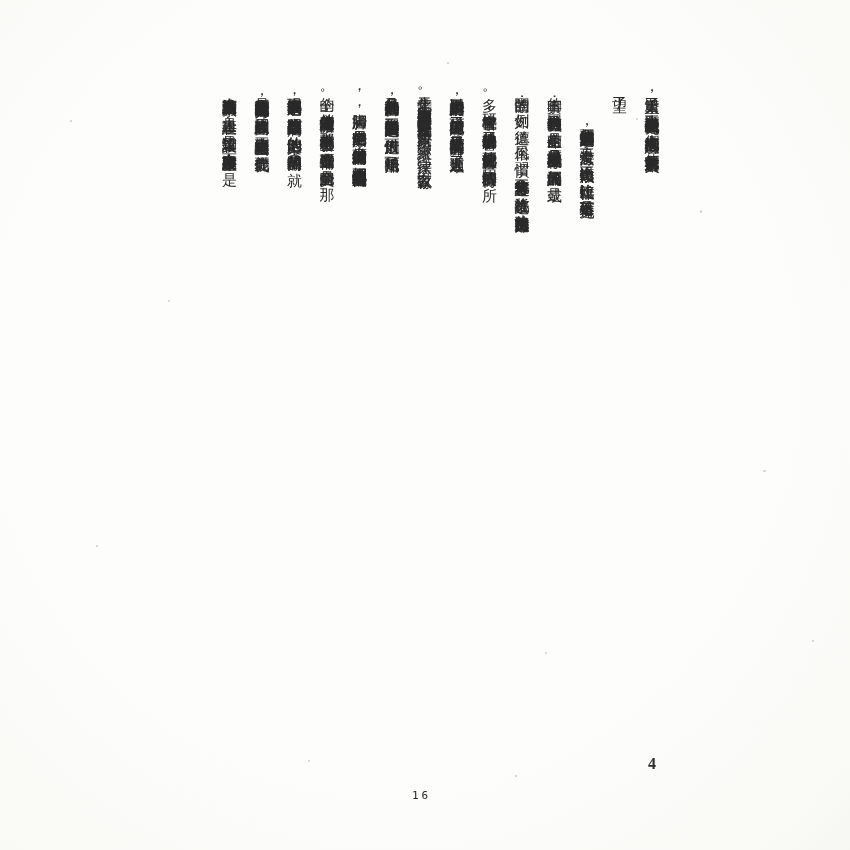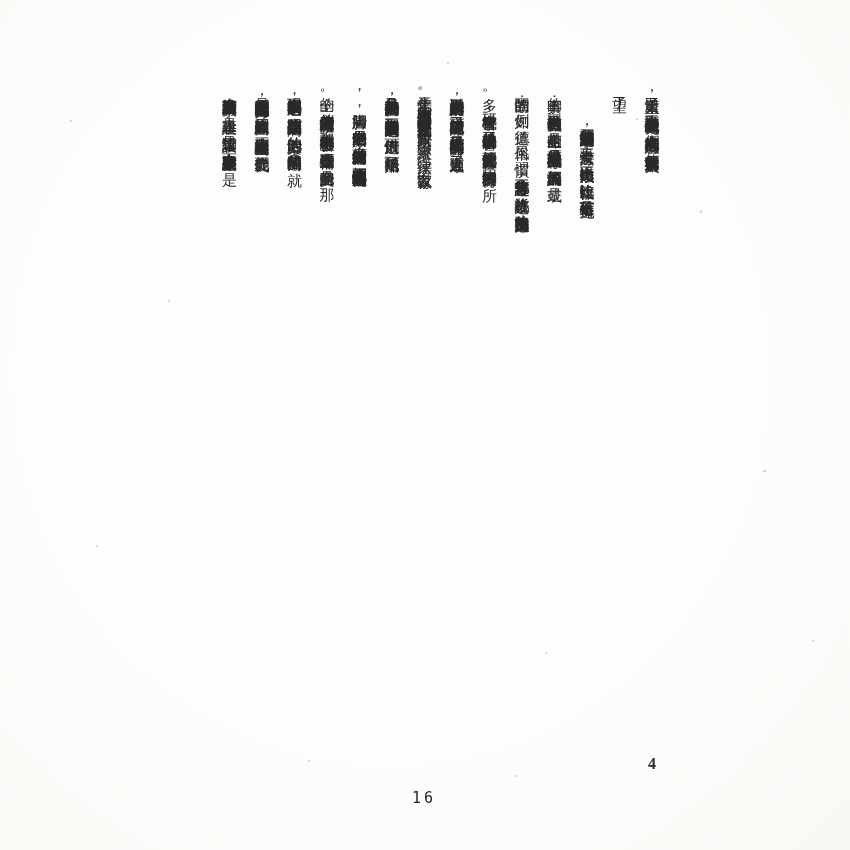--- a/index.html
+++ b/index.html
@@ -26,21 +26,21 @@
   .col{margin:0;padding:0;white-space:nowrap;}
   .col.indent{text-indent:31px;}
   .col.tight{letter-spacing:-0.35px;}
   .section-num{
     position:absolute;left:648px;top:755px;
     font-size:16px;font-weight:bold;color:#2e2e2e;
   }
   .page-num{
     position:absolute;left:412px;top:789px;
     font-family:"DejaVu Sans Mono","Liberation Mono",monospace;
-    font-size:15px;letter-spacing:3px;color:#262626;
+    font-size:11px;letter-spacing:3px;color:#262626;
   }
   .speck{position:absolute;border-radius:50%;background:rgba(95,92,88,0.30);}
   .s1{left:228px;top:178px;width:3px;height:3px;}
   .s2{left:96px;top:545px;width:2px;height:2px;}
   .s3{left:700px;top:210px;width:2px;height:3px;}
   .s4{left:763px;top:470px;width:3px;height:2px;}
   .s5{left:545px;top:652px;width:2px;height:2px;}
   .s6{left:308px;top:760px;width:2px;height:2px;}
   .s7{left:636px;top:118px;width:2px;height:2px;}
   .s8{left:168px;top:300px;width:2px;height:2px;}

